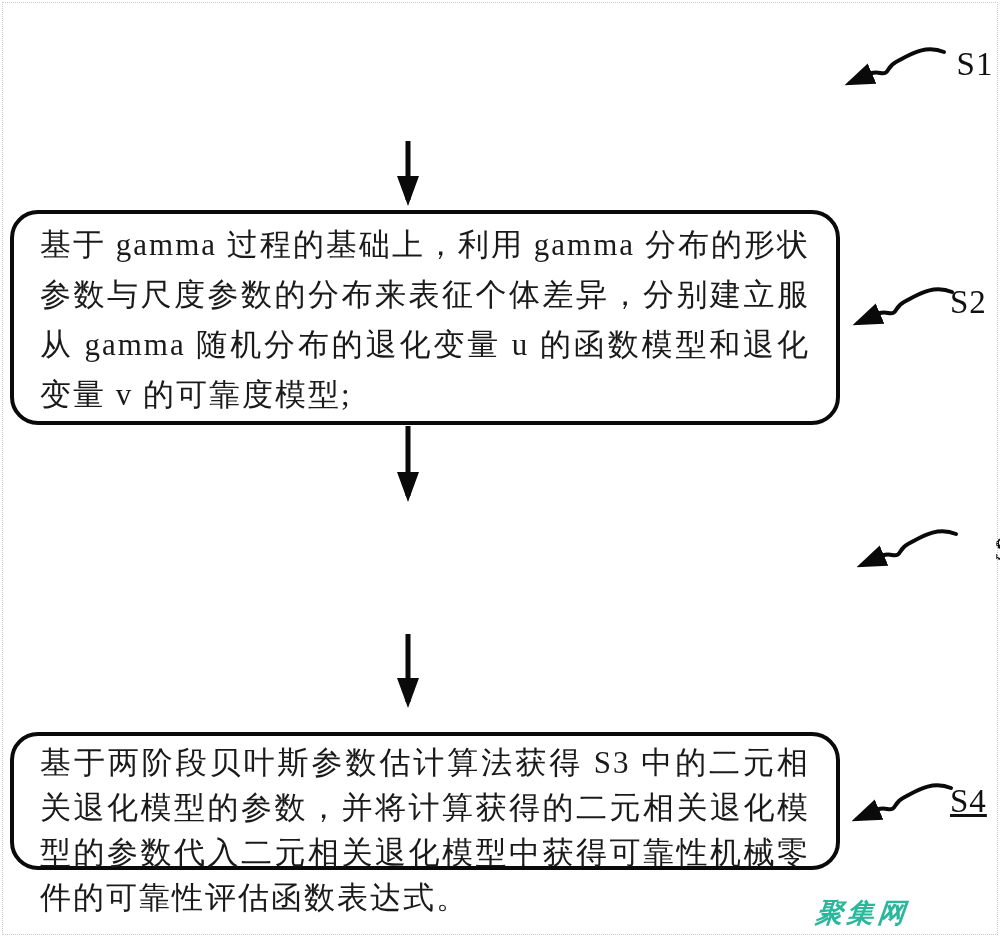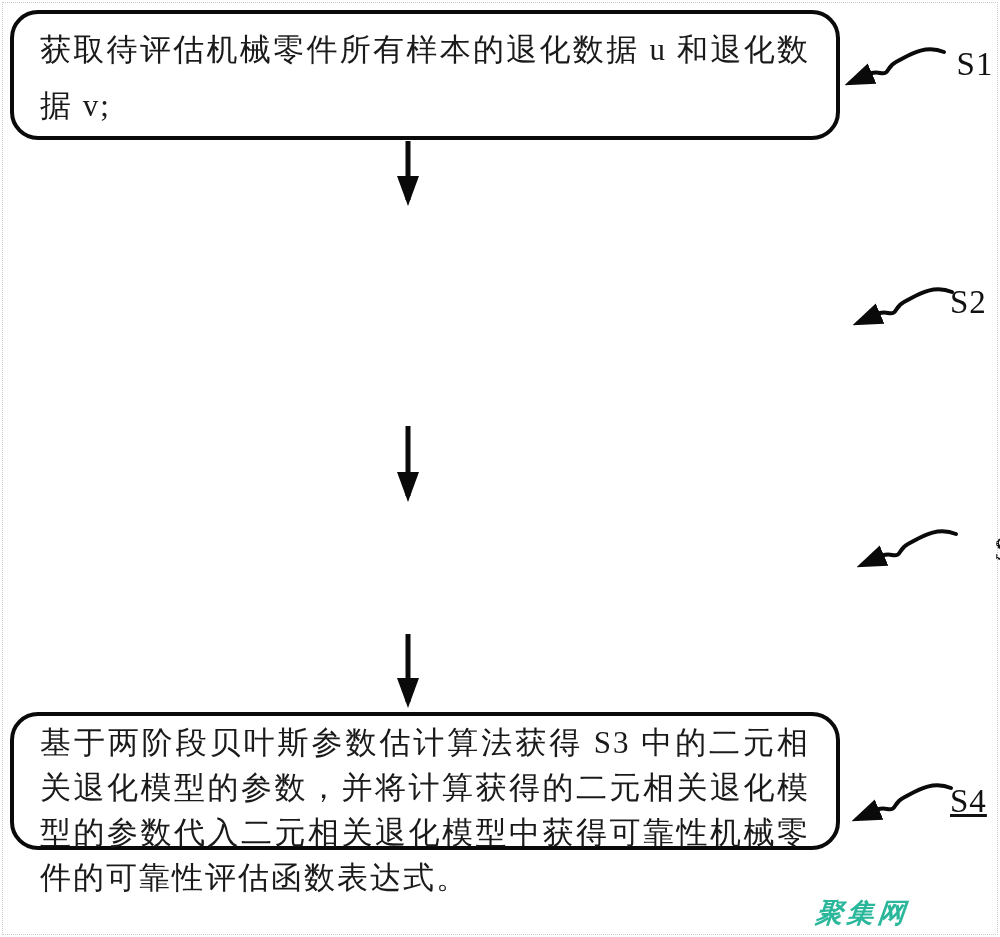--- a/index.html
+++ b/index.html
@@ -27,21 +27,21 @@
     color:#1a1a1a;
     font-size:31px;
     letter-spacing:2px;
     text-align:justify;
     text-justify:inter-character;
     padding:0 26px;
   }
   .step-1{top:10px;height:130px;line-height:56px;padding-top:8px;}
   .step-2{top:210px;height:215px;line-height:50px;padding-top:6px;}
   .step-3{top:505px;height:128px;line-height:50px;padding-top:10px;}
-  .step-4{top:712px;height:138px;line-height:45px;padding-top:4px;}
+  .step-4{top:732px;height:138px;line-height:45px;padding-top:4px;}
   .overlay{
     position:absolute;left:0;top:0;width:1000px;height:937px;
     pointer-events:none;
   }
   .step-label{
     position:absolute;
     left:950px;
     width:50px;
     font-size:33px;
     color:#111;
@@ -60,24 +60,24 @@
     font-style:italic;
     letter-spacing:4px;
     transform:skewX(-6deg);
   }
 </style>
 </head>
 <body>
 
 <div class="page">
 
-  <div class="step step-1">
-    <span>获取待评估机械零件所有样本的退化数据 u 和退化数据 v;</span>
+
+  <div class="step step-2">
+    <span>基于 gamma 过程的基础上，利用 gamma 分布的形状参数与尺度参数的分布来表征个体差异，分别建立服从 gamma 随机分布的退化变量 u 的函数模型和退化变量 v 的可靠度模型;</span>
   </div>
-
 
 
   <div class="step step-4">
     <span>基于两阶段贝叶斯参数估计算法获得 S3 中的二元相关退化模型的参数，并将计算获得的二元相关退化模型的参数代入二元相关退化模型中获得可靠性机械零件的可靠性评估函数表达式。</span>
   </div>
 
   <svg class="overlay" width="1000" height="937" viewBox="0 0 1000 937" xmlns="http://www.w3.org/2000/svg">
     <defs>
       <marker id="head" markerUnits="userSpaceOnUse" markerWidth="30" markerHeight="24" refX="24" refY="12" orient="auto">
         <path d="M0,1 L30,12 L0,23 Z" fill="#0a0a0a"></path>

